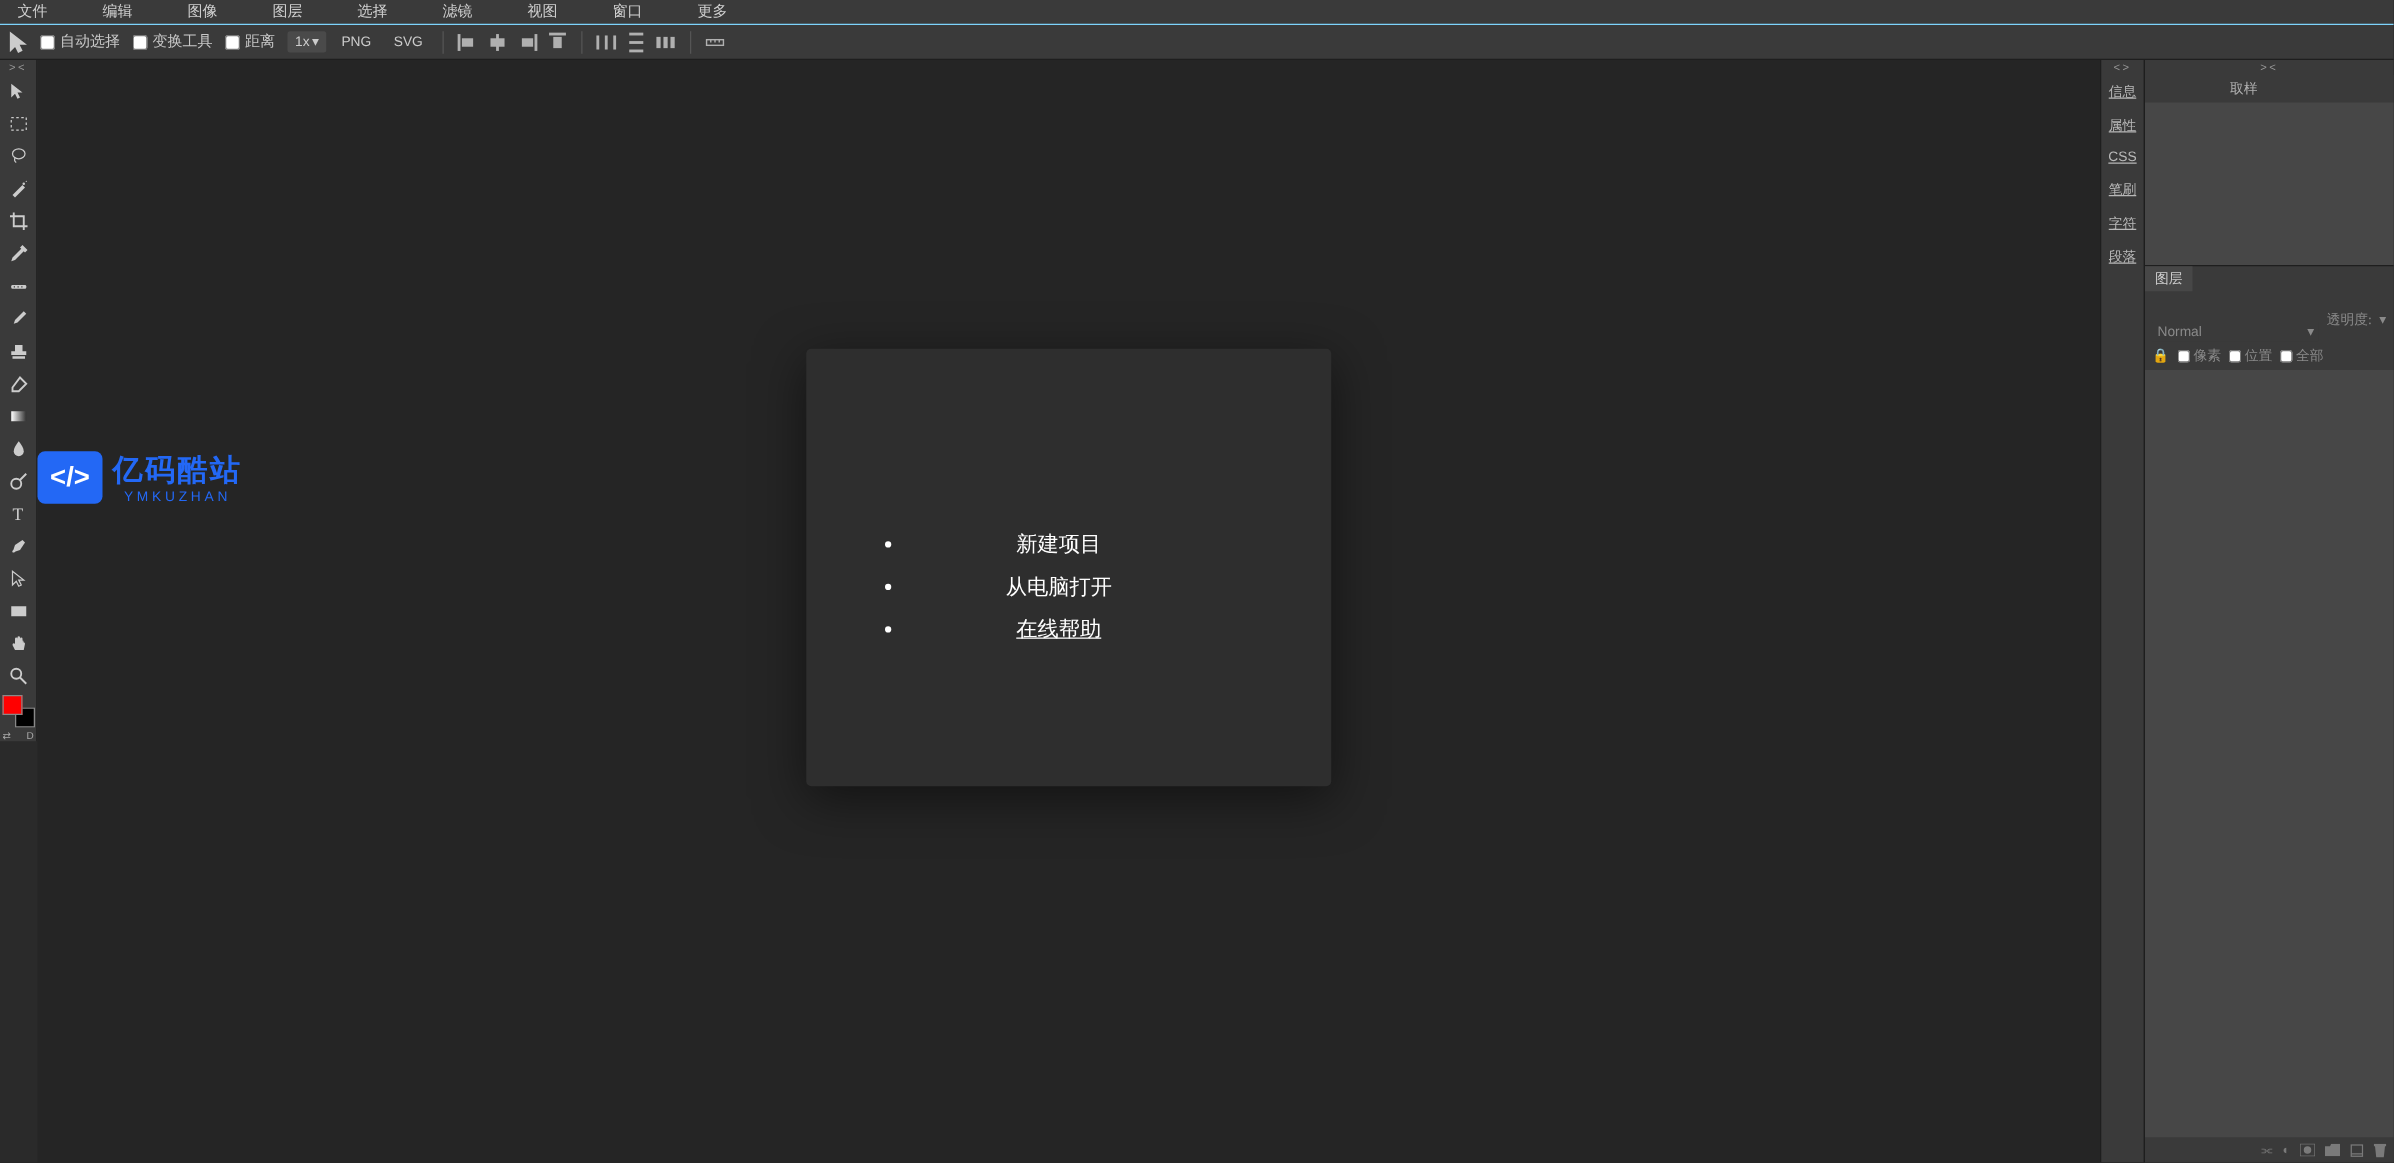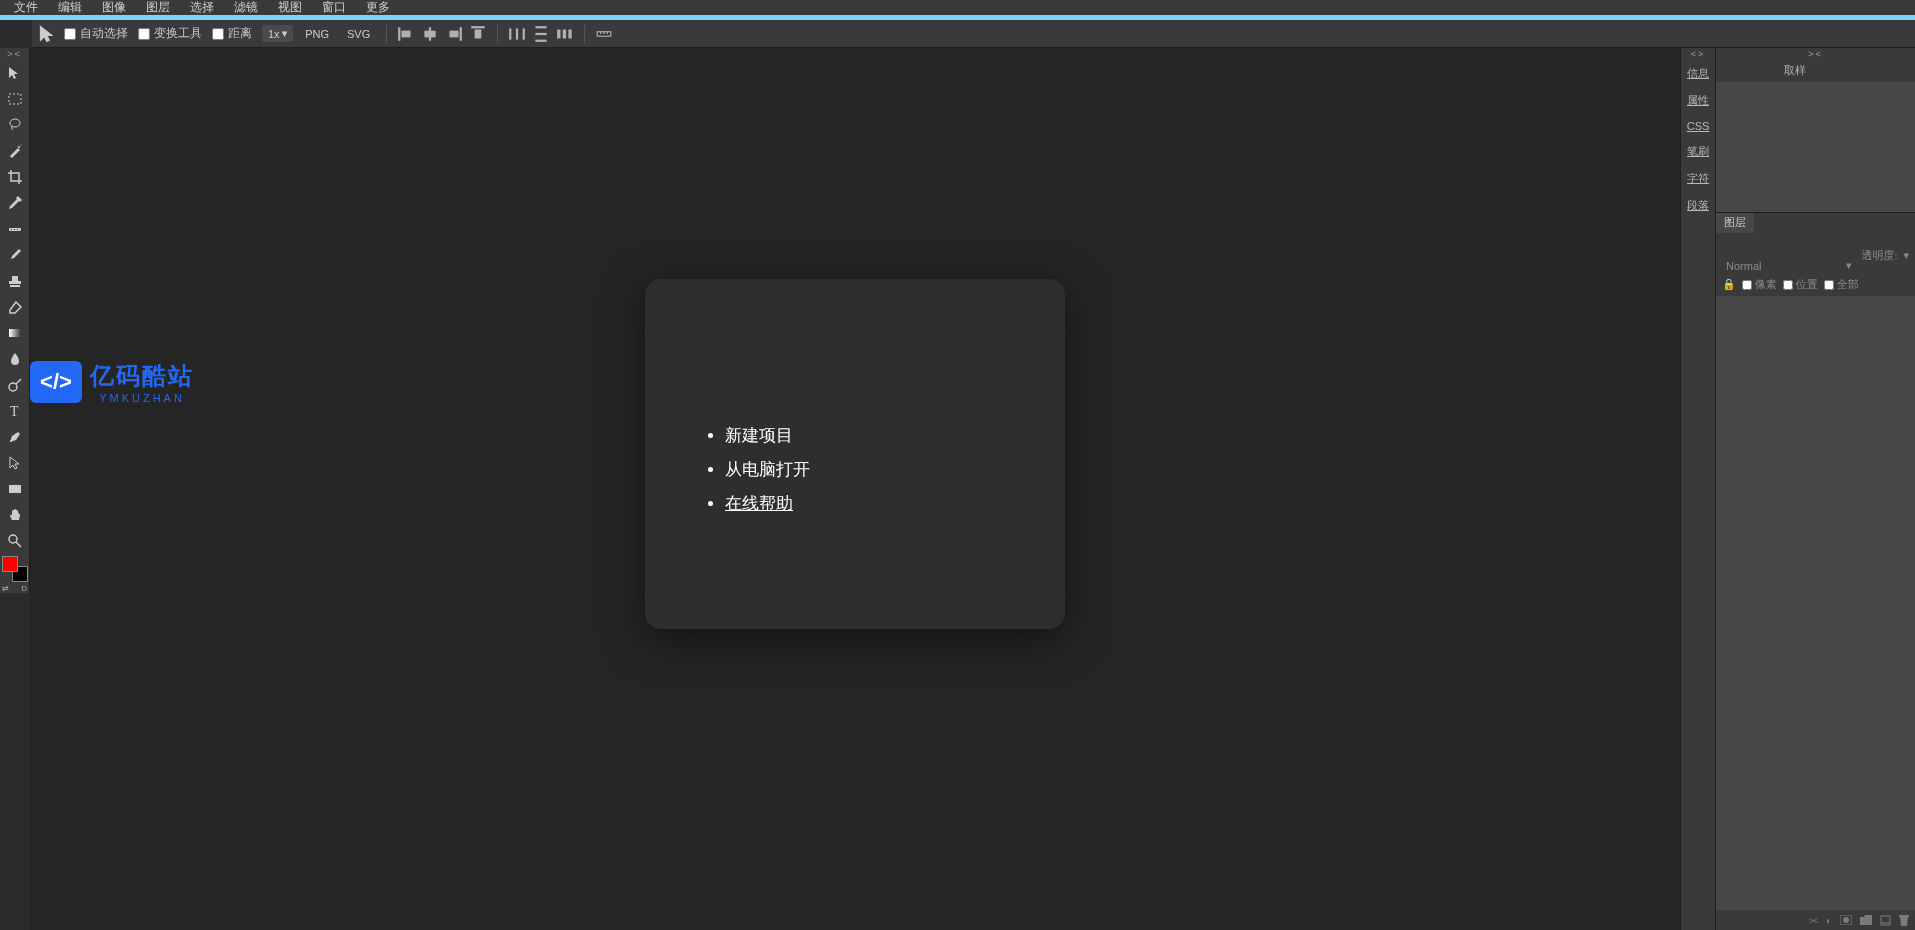--- a/index.html
+++ b/index.html
@@ -1,23 +1,23 @@
 <!DOCTYPE html>
 <html><head>
 <meta charset="utf-8">
 <style>
 * { margin: 0; padding: 0; box-sizing: border-box; user-select: none; }
 body { background: #2a2a2a; font-family: "Microsoft YaHei", sans-serif; color: #c8c8c8; font-size: 12px; width: 1915px; height: 930px; overflow: hidden; position: relative; }
 
 
-.menubar { height: 20px; background: #3a3a3a; display: flex; align-items: center; padding: 0 4px; border-bottom: 5px solid #7dd3fc; }
+.menubar { height: 20px; background: #3a3a3a; display: flex; align-items: center; padding: 0 4px; border-bottom: 1px solid #7dd3fc; gap: 24px; }
 .menubar-item { padding: 2px 10px; cursor: pointer; color: #d0d0d0; font-size: 12px; }
 
 
-.optionsbar { height: 28px; background: #3a3a3a; display: flex; align-items: center; padding: 0 6px; gap: 6px; border-bottom: 1px solid #1e1e1e; margin-left: 32px; }
+.optionsbar { height: 28px; background: #3a3a3a; display: flex; align-items: center; padding: 0 6px; gap: 6px; border-bottom: 1px solid #1e1e1e; }
 .opt-icon { width: 20px; height: 20px; display: flex; align-items: center; justify-content: center; color: #ccc; }
 .opt-check { display: flex; align-items: center; gap: 4px; color: #c8c8c8; font-size: 12px; margin-right: 4px; }
 .opt-check input { width: 12px; height: 12px; accent-color: #666; }
 .opt-sep { width: 1px; height: 18px; background: #555; margin: 0 4px; }
 .opt-btn { padding: 2px 6px; background: #4a4a4a; color: #ccc; font-size: 11px; border-radius: 2px; cursor: pointer; display: flex; align-items: center; gap: 2px; }
 .opt-fmt { padding: 2px 6px; color: #ccc; font-size: 11px; cursor: pointer; }
 .align-icon { width: 18px; height: 18px; display: flex; align-items: center; justify-content: center; color: #b0b0b0; cursor: pointer; }
 
 
 .toolbar { position: absolute; left: 0; top: 48px; width: 30px; background: #3a3a3a; display: flex; flex-direction: column; border-right: 1px solid #1e1e1e; }
@@ -26,21 +26,21 @@
 .tool svg { width: 16px; height: 16px; }
 .color-swatch { width: 26px; height: 26px; margin: 2px; position: relative; }
 .swatch-fg { position: absolute; width: 16px; height: 16px; top: 0; left: 0; border: 1px solid #888; }
 .swatch-bg { position: absolute; width: 16px; height: 16px; bottom: 0; right: 0; border: 1px solid #888; }
 .swatch-mini { font-size: 8px; color: #aaa; display: flex; justify-content: space-between; padding: 0 2px; }
 
 
 .canvas-area { position: absolute; left: 30px; top: 48px; right: 235px; bottom: 0; background: #252525; }
 
 
-.welcome-card { position: absolute; left: 50%; top: 50%; transform: translate(-50%, -60%); width: 420px; height: 350px; background: #2e2e2e; border-radius: 16px; box-shadow: 0 10px 40px rgba(0,0,0,0.5); padding: 140px 96px 40px 60px; }
+.welcome-card { position: absolute; left: 50%; top: 50%; transform: translate(-50%, -60%); width: 420px; height: 350px; background: #2e2e2e; border-radius: 4px; box-shadow: 0 10px 40px rgba(0,0,0,0.5); padding: 140px 96px 40px 60px; text-align: center; }
 .welcome-card ul { list-style: disc; padding-left: 20px; color: #fff; }
 .welcome-card li { font-size: 17px; line-height: 2; color: #fff; cursor: pointer; }
 .welcome-card li.underline { text-decoration: underline; }
 
 
 .watermark { position: absolute; left: 30px; top: 360px; display: flex; align-items: center; gap: 8px; z-index: 5; }
 .wm-badge { width: 52px; height: 42px; background: #2368f5; border-radius: 6px; display: flex; align-items: center; justify-content: center; color: #fff; font-size: 22px; font-weight: bold; }
 .wm-text { display: flex; flex-direction: column; }
 .wm-cn { color: #2368f5; font-size: 24px; font-weight: bold; letter-spacing: 2px; }
 .wm-en { color: #2368f5; font-size: 11px; letter-spacing: 3px; text-align: center; }

